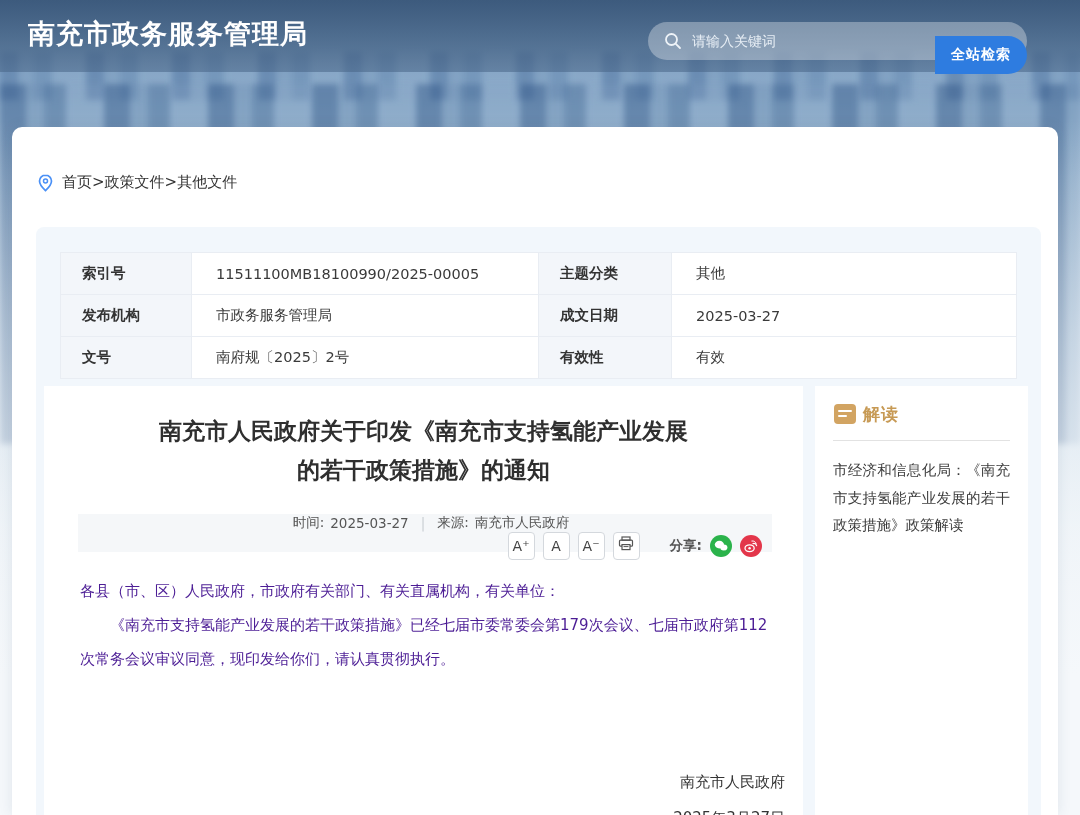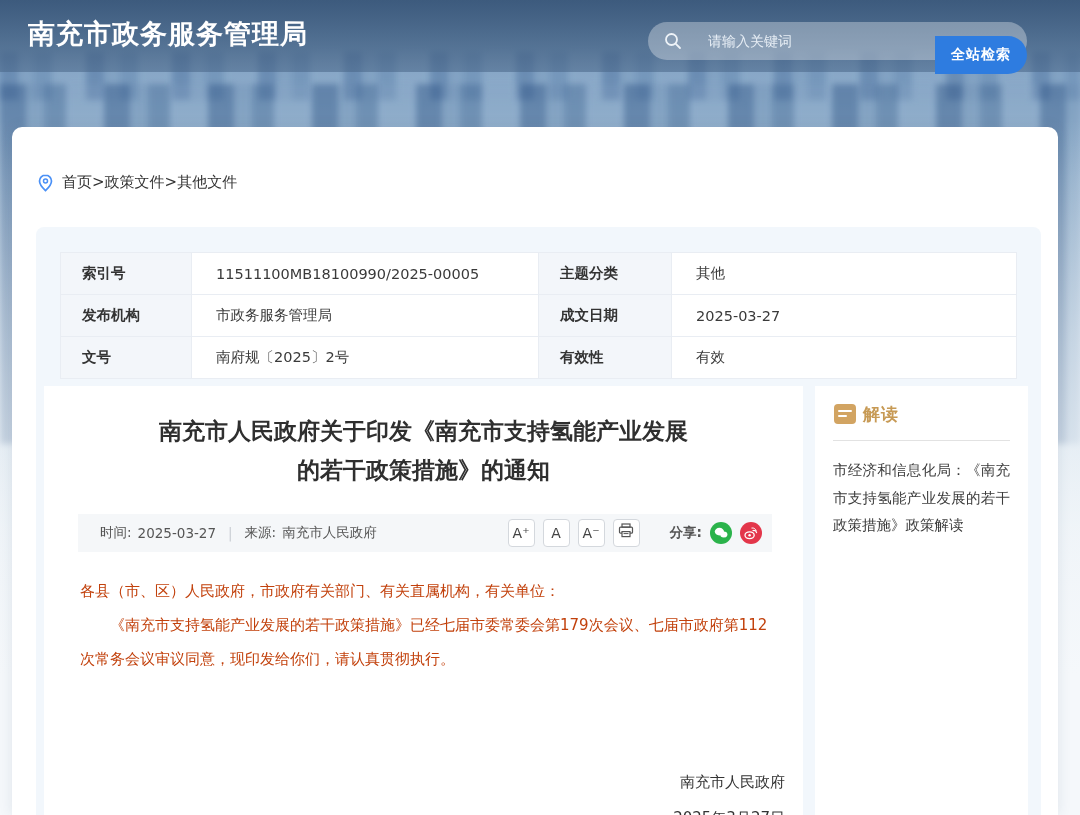--- a/index.html
+++ b/index.html
@@ -20,21 +20,21 @@
 
   
   .header { position:absolute; left:0; top:0; width:1080px; height:72px;
     background:linear-gradient(180deg,rgba(50,79,113,.82) 0%,rgba(72,101,135,.55) 100%); z-index:5; }
   .site-title { position:absolute; left:28px; top:16px; color:#ffffff;
     font-size:27px; font-weight:bold; letter-spacing:1px; }
   .search { position:absolute; right:53px; top:22px; width:379px; height:38px;
     border-radius:19px; background:rgba(255,255,255,.32); }
   .search-icon { position:absolute; left:15px; top:9px; }
   .search input { position:absolute; left:44px; top:0; width:230px; height:38px;
-    background:transparent; border:none; outline:none; color:#fff; font-size:14px;margin-left:16px; }
+    background:transparent; border:none; outline:none; color:#fff; font-size:14px; }
   .search input::placeholder { color:#e7eef5; }
   .search-btn { position:absolute; right:0; top:14px; width:92px; height:38px;
     border:none; border-radius:0 19px 19px 0; background:#2e7ce0; color:#fff;
     font-size:14px; font-weight:bold; cursor:pointer; letter-spacing:1px; }
 
   
   .card { position:absolute; left:12px; top:127px; width:1046px; height:688px;
     background:#ffffff; border-radius:10px 10px 0 0; box-shadow:0 0 14px rgba(30,60,90,.10);
     z-index:4; overflow:hidden; }
 
@@ -52,34 +52,34 @@
   .meta-table td.lbl { background:#f3f6fa; font-weight:bold; color:#333; padding-left:21px; }
   .meta-table td.val { padding-left:24px; }
   .c1{width:131px}.c2{width:347px}.c3{width:133px}.c4{width:345px}
 
   
   .article { position:absolute; left:8px; top:159px; width:759px; height:441px;
     background:#fff; overflow:hidden; }
   .article-title { width:540px; margin:26px auto 0; text-align:center;
     font-size:23px; font-weight:bold; color:#2f2f2f; line-height:39px; }
   .meta-bar { margin:24px 31px 0 34px; height:38px; background:#f5f7f9;
-    display:flex; align-items:center; padding:0 10px 0 22px; font-size:13.5px; color:#555; }
+    display:flex; align-items:center; padding:0 10px 0 22px; font-size:13.5px; color:#555;flex-direction:column; }
   .meta-left { display:flex; align-items:center; gap:6px; white-space:nowrap; }
   .meta-sep { color:#c9ced4; margin:0 6px; }
   .meta-right { margin-left:auto; display:flex; align-items:center; gap:8px; }
   .fbtn { width:27px; height:28px; background:#fff; border:1px solid #d4d8dd; border-radius:4px;
     font-size:14px; color:#444; cursor:pointer; line-height:26px; text-align:center; padding:0;
     font-family:"DejaVu Sans","Liberation Sans",sans-serif; }
   .share-label { margin-left:22px; color:#555;font-weight:bold; }
   .circle-icon { width:22px; height:22px; border-radius:50%; display:inline-flex;
     align-items:center; justify-content:center; cursor:pointer; }
   .wechat { background:#2bb34b; }
   .weibo { background:#e3364a; }
 
-  .article-body { margin:22px 34px 0 36px; font-size:15px; color:#c2410c; line-height:34px; }
+  .article-body { margin:22px 34px 0 36px; font-size:15px; color:#4c1d95; line-height:34px; }
   .article-body p.indent { text-indent:2em; }
   .signature { margin:88px 18px 0 0; text-align:right; font-size:15px; color:#333; line-height:36px; }
 
   
   .sidebar { position:absolute; left:779px; top:159px; width:213px; height:441px;
     background:#fff; padding:16px 18px 0 18px; overflow:hidden; }
   .sidebar-head { display:flex; align-items:center; gap:6px; }
   .sidebar-title { font-size:17px; font-weight:bold; color:#c79a55; letter-spacing:1px; }
   .sidebar-divider { margin-top:14px; border-bottom:1px solid #e2e2e2; }
   .sidebar-link { display:block; margin-top:16px; font-size:14.5px; color:#3c3c3c;

